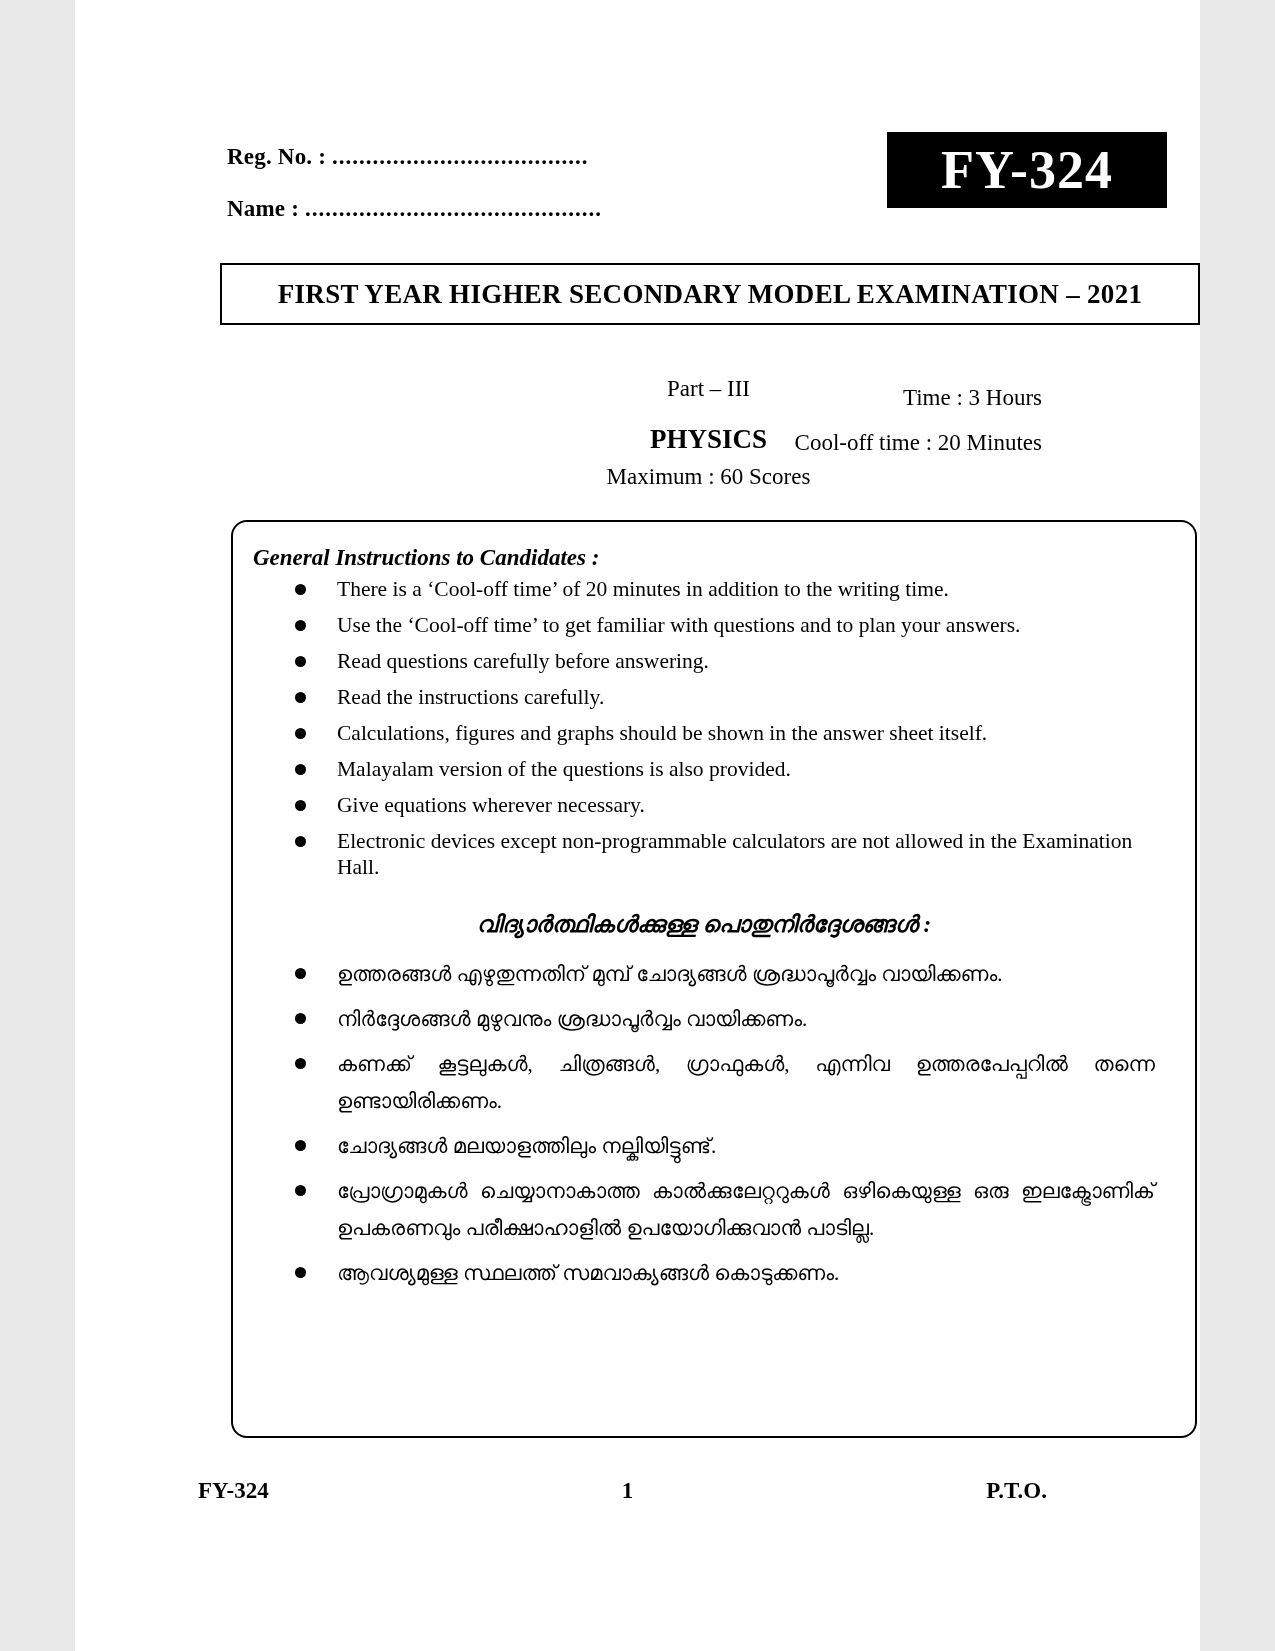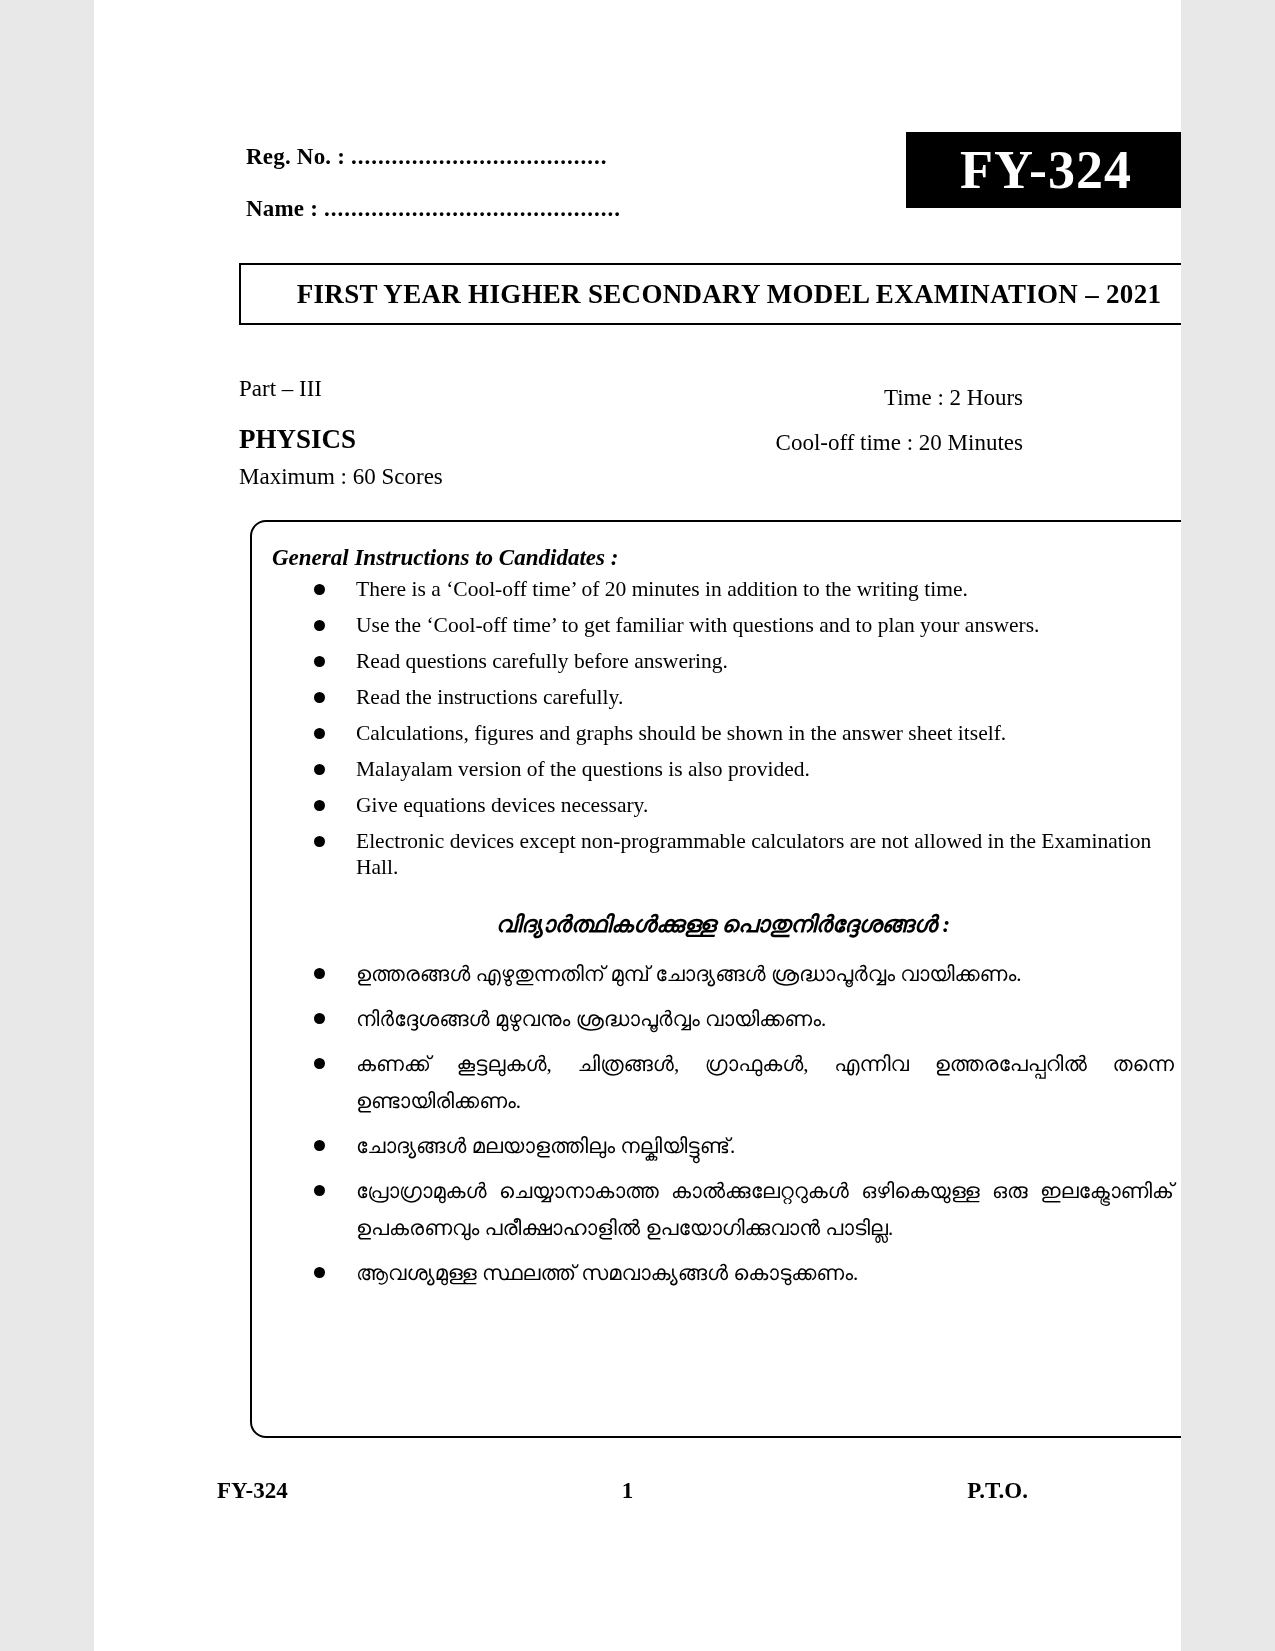--- a/index.html
+++ b/index.html
@@ -4,20 +4,21 @@
 <style>
   html,body { margin:0; padding:0; background:#e8e8e8; }
   .page {
     position:relative;
     width:1087px; height:1651px;
     background:#ffffff;
     color:#000;
     font-family:"Liberation Serif","DejaVu Serif",serif;
     overflow:hidden;
     margin:0 auto;
+    padding-left:38px;
   }
   
   .reg-line, .name-line {
     position:absolute; left:152px;
     font-weight:bold; font-size:23px; line-height:26px;
     letter-spacing:0.2px; white-space:nowrap;
   }
   .reg-line { top:144px; }
   .name-line { top:196px; }
   .dots { margin-left:6px; letter-spacing:1px; }
@@ -38,20 +39,21 @@
     width:980px; height:62px;
     border:2px solid #000; box-sizing:border-box;
     display:flex; align-items:center; justify-content:center;
   }
   .title-box span {
     font-weight:bold; font-size:27px; white-space:nowrap; letter-spacing:0.3px;
   }
   
   .center-col {
     position:absolute; left:145px; top:375px; width:977px;
+    text-align:center;
   }
   .center-col .part { font-size:23px; line-height:28px; }
   .center-col .subject { font-size:27px; font-weight:bold; line-height:32px; margin-top:20px; }
   .center-col .maximum { font-size:23px; line-height:28px; margin-top:8px; }
   
   .right-col {
     position:absolute; right:158px; top:385px; text-align:right;
   }
   .right-col .time { font-size:23px; line-height:26px; }
   .right-col .cooloff { font-size:23px; line-height:26px; margin-top:19px; }
@@ -126,21 +128,21 @@
     <span>FIRST YEAR HIGHER SECONDARY MODEL EXAMINATION – 2021</span>
   </div>
 
   <div class="center-col">
     <div class="part">Part – III</div>
     <div class="subject">PHYSICS</div>
     <div class="maximum">Maximum : 60 Scores</div>
   </div>
 
   <div class="right-col">
-    <div class="time">Time : 2 Hours</div>
+    <div class="time">Time : 3 Hours</div>
     <div class="cooloff">Cool-off time : 20 Minutes</div>
   </div>
 
   <div class="instr-box">
     <div class="en-heading">General Instructions to Candidates :</div>
 
     <ul class="instr-list en-list">
       <li>
         <span class="bullet"></span>
         <span class="li-text">There is a ‘Cool-off time’ of 20 minutes in addition to the writing time.</span>
@@ -160,21 +162,21 @@
       <li>
         <span class="bullet"></span>
         <span class="li-text">Calculations, figures and graphs should be shown in the answer sheet itself.</span>
       </li>
       <li>
         <span class="bullet"></span>
         <span class="li-text">Malayalam version of the questions is also provided.</span>
       </li>
       <li>
         <span class="bullet"></span>
-        <span class="li-text">Give equations devices necessary.</span>
+        <span class="li-text">Give equations wherever necessary.</span>
       </li>
       <li>
         <span class="bullet"></span>
         <span class="li-text">Electronic devices except non-programmable calculators are not allowed in the Examination Hall.</span>
       </li>
     </ul>
 
     <div class="ml-heading">വിദ്യാർത്ഥികൾക്കുള്ള പൊതുനിർദ്ദേശങ്ങൾ :</div>
 
     <ul class="instr-list ml-list">

